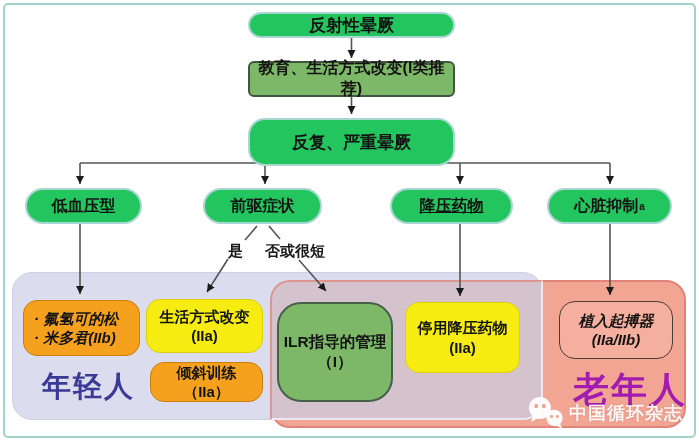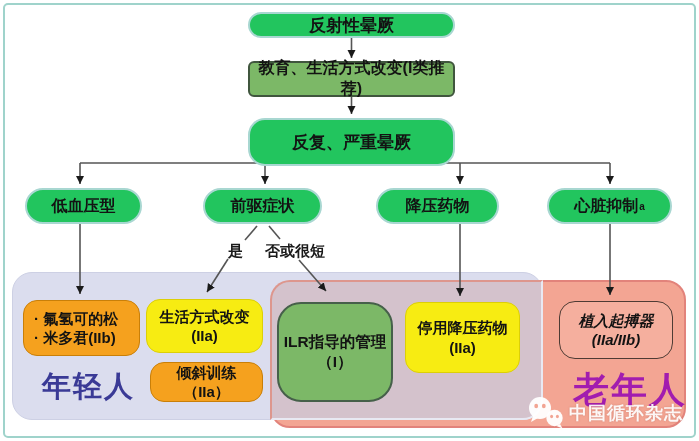--- a/index.html
+++ b/index.html
@@ -49,21 +49,21 @@
   .branch sup{font-size:10px;font-weight:bold;margin-left:1px;}
   .tbox{
     position:absolute;z-index:3;box-sizing:border-box;
     display:flex;flex-direction:column;align-items:center;justify-content:center;
     font-weight:bold;color:#131313;font-size:15px;line-height:1.3;text-align:center;
   }
   .orange{background:#F5A11E;border:1.5px solid #C97F08;border-radius:14px;}
   .yellow{background:#F7EC12;border:1.5px solid #DCCF06;border-radius:14px;}
   .greenbx{background:#7CB867;border:2px solid #46604A;border-radius:24px;}
   .salmon{background:#F5AF9E;border:1.6px solid #4E3B34;border-radius:16px;font-style:italic;}
-  .tbox.align-left{align-items:flex-start;padding-left:10px;text-align:left;}
+  .tbox.align-left{align-items:flex-start;padding-left:10px;text-align:left;font-style:italic;}
   
   .decision-label{
     position:absolute;z-index:3;font-weight:bold;color:#1a1a1a;font-size:15px;
   }
   .group-label{position:absolute;z-index:4;font-weight:bold;letter-spacing:2px;}
   .young-label{left:34px;top:367px;font-size:29px;color:#3A3A96;margin-left:8px;}
   .old-label{left:573px;top:366px;font-size:36px;color:#a21caf;}
   
   .watermark{
     position:absolute;left:527px;top:395px;z-index:5;
@@ -120,21 +120,21 @@
   <div class="node white-node" style="left:248px;top:118px;width:207px;height:48px;">
     <span>反复、严重晕厥</span>
   </div>
 
   <div class="node white-node branch" style="left:25px;top:188px;width:117px;height:36px;">
     <span>低血压型</span>
   </div>
   <div class="node white-node branch" style="left:203px;top:188px;width:119px;height:36px;">
     <span>前驱症状</span>
   </div>
-  <div class="node white-node branch" style="left:376px;top:188px;width:123px;height:36px;">
+  <div class="node white-node branch" style="left:390px;top:188px;width:123px;height:36px;text-decoration:underline;">
     <span>降压药物</span>
   </div>
   <div class="node white-node branch" style="left:547px;top:188px;width:125px;height:36px;">
     <span>心脏抑制</span>
       <sup>a</sup>
   </div>
 
   <div class="decision-label" style="left:228px;top:242px;">是</div>
   <div class="decision-label" style="left:265px;top:242px;">否或很短</div>
 

